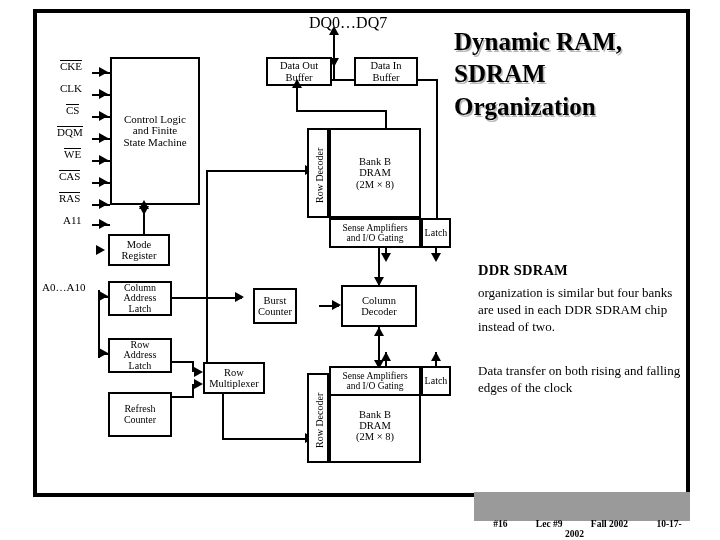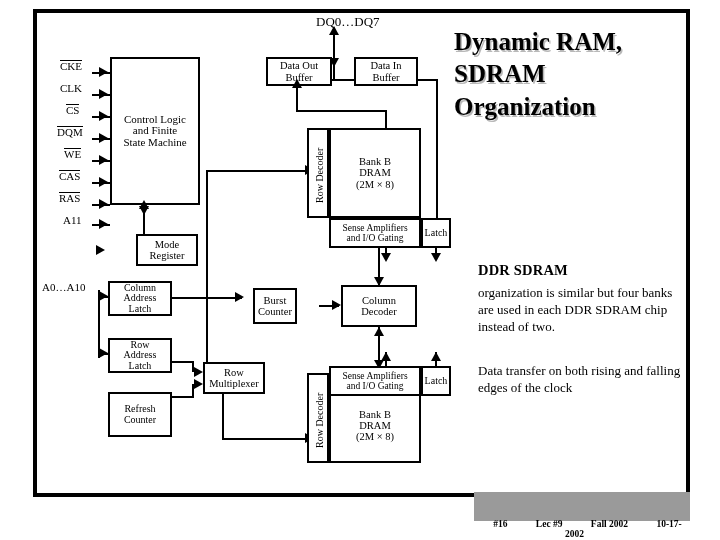--- a/index.html
+++ b/index.html
@@ -86,21 +86,21 @@
 </style>
 </head>
 <body>
 
 <div id="slide">
 
   <div class="frame"></div>
 
   <div>
 
-    <div class="lab" style="left:316px;top:14px;font-size:13px;">DQ0…DQ7</div>
+    <div class="lab" style="left:309px;top:14px;font-size:16px;">DQ0…DQ7</div>
     <div class="vline" style="left:333px;top:33px;height:32px;"></div>
     <div class="ar ar-u" style="left:329px;top:26px;"></div>
     <div class="ar ar-d" style="left:329px;top:58px;"></div>
     <div class="hline" style="left:268px;top:79px;width:132px;"></div>
     <div class="vline" style="left:333px;top:65px;height:15px;"></div>
 
     <div class="box" style="left:266px;top:57px;width:66px;height:29px;font-size:10.5px;">
       <span>
           <span>Data Out</span>
             <span>Buffer</span>
@@ -167,21 +167,21 @@
 
     <div class="lab" style="left:63px;top:214px;font-size:11px;">
       <span>A11</span></div>
     <div class="hline" style="left:92px;top:224px;width:18px;"></div>
     <div class="ar ar-r" style="left:99px;top:219px;"></div>
 
     <div class="vline" style="left:143px;top:205px;height:29px;"></div>
     <div class="ar ar-d" style="left:139px;top:206px;"></div>
     <div class="ar ar-u" style="left:139px;top:200px;"></div>
 
-    <div class="box" style="left:108px;top:234px;width:62px;height:32px;font-size:10.5px;margin-left:28px;">
+    <div class="box" style="left:108px;top:234px;width:62px;height:32px;font-size:10.5px;">
       <span>
           <span>Mode</span>
             <span>Register</span>
         </span>
     </div>
     <div class="ar ar-r" style="left:96px;top:245px;"></div>
 
     <div class="lab" style="left:42px;top:281px;font-size:11px;">A0…A10</div>
     <div class="vline" style="left:98px;top:290px;height:68px;"></div>
     <div class="hline" style="left:98px;top:296px;width:10px;"></div>

